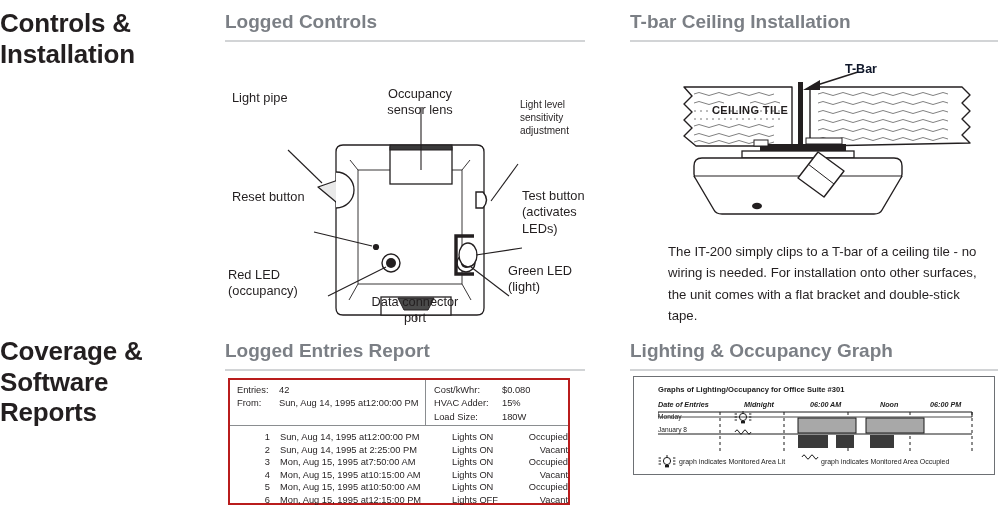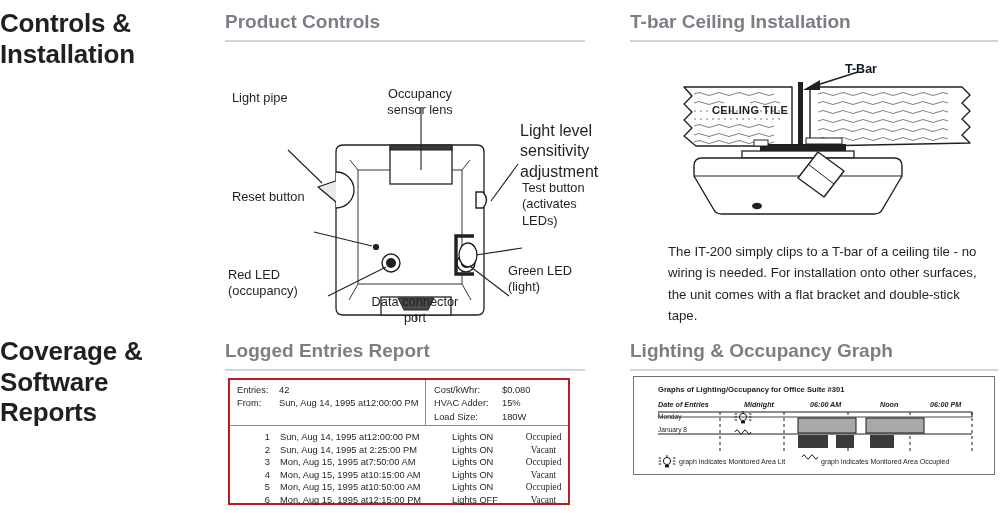--- a/index.html
+++ b/index.html
@@ -59,21 +59,21 @@
   .rline{display:flex;font-size:9.3px;line-height:13.3px;white-space:nowrap;}
   .rlabel{width:42px;flex:none;}
   .rval{flex:1;}
   #report-right .rlabel{width:62px;}
   #report-right .rval{padding-left:6px;}
   #report-rows{padding:5px 0 0 0;}
   .erow{display:flex;font-size:9.3px;line-height:12.6px;white-space:nowrap;}
   .e-num{width:40px;text-align:right;flex:none;}
   .e-stamp{width:172px;padding-left:10px;flex:none;}
   .e-light{width:64px;flex:none;}
-  .e-occ{flex:1;text-align:center;padding-left:3px;font-family:Liberation Serif, serif;}
+  .e-occ{flex:1;text-align:right;padding-left:3px;}
 
   
   #graph-box{
     position:absolute;left:633px;top:376px;width:362px;height:99px;
     border:1px solid #6d7074;background:#fff;box-sizing:border-box;
   }
   #graph-inner{
     position:absolute;left:24px;top:8px;width:316px;height:82px;
   }
   #graph-title{
@@ -100,21 +100,21 @@
 Installation</div>
   </div>
 
   <div class="rail-title" id="rail-coverage">
     <div style="white-space:pre-line">Coverage &amp;
 Software
 Reports</div>
   </div>
 
   <div class="section" id="sec-product">
-    <div class="sec-head">Product Controls</div>
+    <div class="sec-head">Logged Controls</div>
     <div class="sec-rule"></div>
   </div>
 
   <svg class="fig" id="fig-product" style="left:218px;top:52px;" width="382" height="268" viewBox="0 0 382 268">
     <g fill="none" stroke="#231f20" stroke-width="1.3" stroke-linejoin="round">
 
       <path d="M118 100 Q118 93 125 93 L259 93 Q266 93 266 100 L266 256 Q266 263 259 263 L125 263 Q118 263 118 256 Z"></path>
 
       <path d="M140 118 L244 118 L252 108" stroke-width="0.9"></path>
       <path d="M140 118 L132 108" stroke-width="0.9"></path>
@@ -171,27 +171,27 @@
       <line x1="291" y1="244" x2="253" y2="215"></line>
       <line x1="198" y1="262" x2="198" y2="290"></line>
     </g>
   </svg>
 
   <div style="position:absolute;left:232px;top:90px;width:84px;text-align:left;font-size:12.8px;line-height:1.28;">Light pipe</div>
 
   <div style="position:absolute;left:378px;top:62px;width:84px;text-align:center;font-size:12.8px;line-height:1.28;white-space:pre-line;margin-top:24px;">Occupancy
 sensor lens</div>
 
-  <div style="position:absolute;left:520px;top:99px;width:76px;text-align:left;font-size:16px;line-height:1.28;white-space:pre-line;margin-top:22px;">Light level
+  <div style="position:absolute;left:520px;top:99px;width:76px;text-align:left;font-size:10px;line-height:1.28;white-space:pre-line;">Light level
 sensitivity
 adjustment</div>
 
   <div style="position:absolute;left:232px;top:189px;width:90px;text-align:left;font-size:12.8px;line-height:1.28;">Reset button</div>
 
-  <div style="position:absolute;left:522px;top:180px;width:80px;text-align:left;font-size:12.8px;line-height:1.28;white-space:pre-line;">Test button
+  <div style="position:absolute;left:522px;top:188px;width:80px;text-align:left;font-size:12.8px;line-height:1.28;white-space:pre-line;">Test button
 (activates
 LEDs)</div>
 
   <div style="position:absolute;left:228px;top:267px;width:96px;text-align:left;font-size:12.8px;line-height:1.28;white-space:pre-line;">Red LED
 (occupancy)</div>
 
   <div style="position:absolute;left:508px;top:263px;width:84px;text-align:left;font-size:12.8px;line-height:1.28;white-space:pre-line;">Green LED
 (light)</div>
 
   <div style="position:absolute;left:362px;top:294px;width:106px;text-align:center;font-size:12.8px;line-height:1.28;white-space:pre-line;">Data connector

